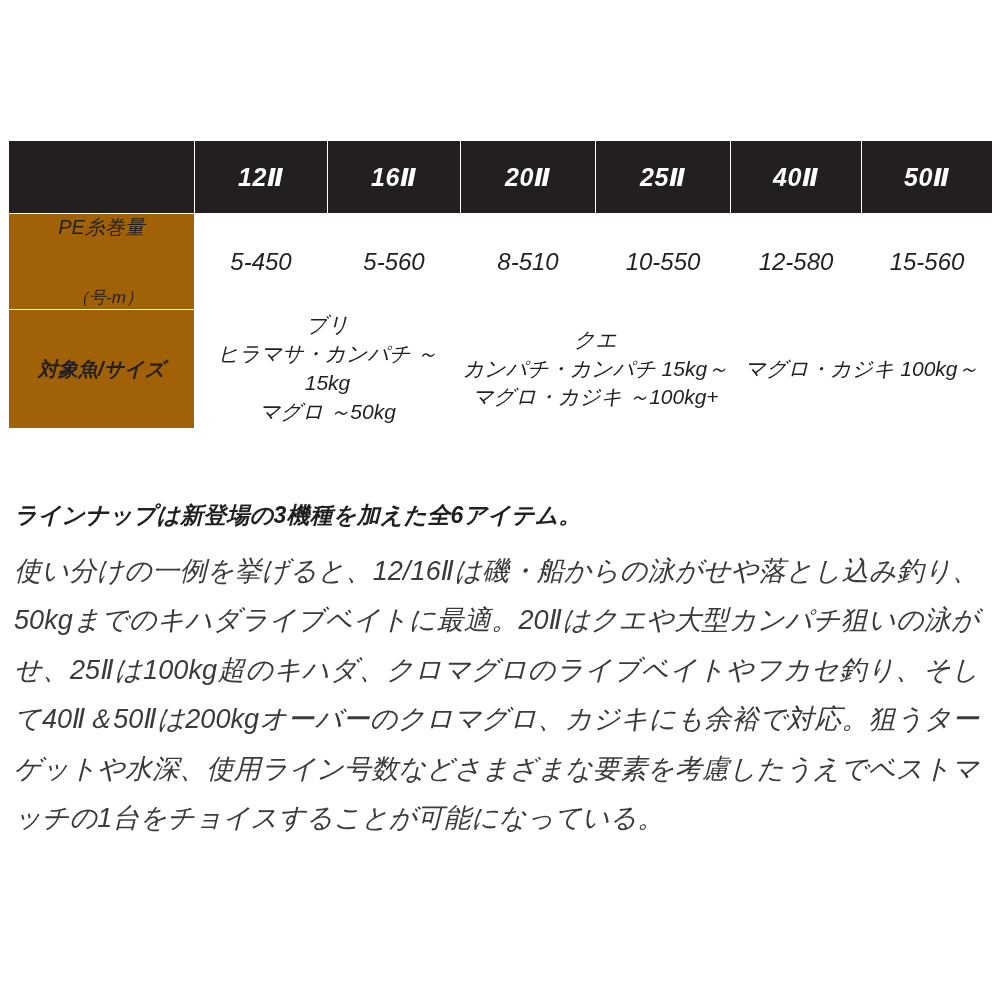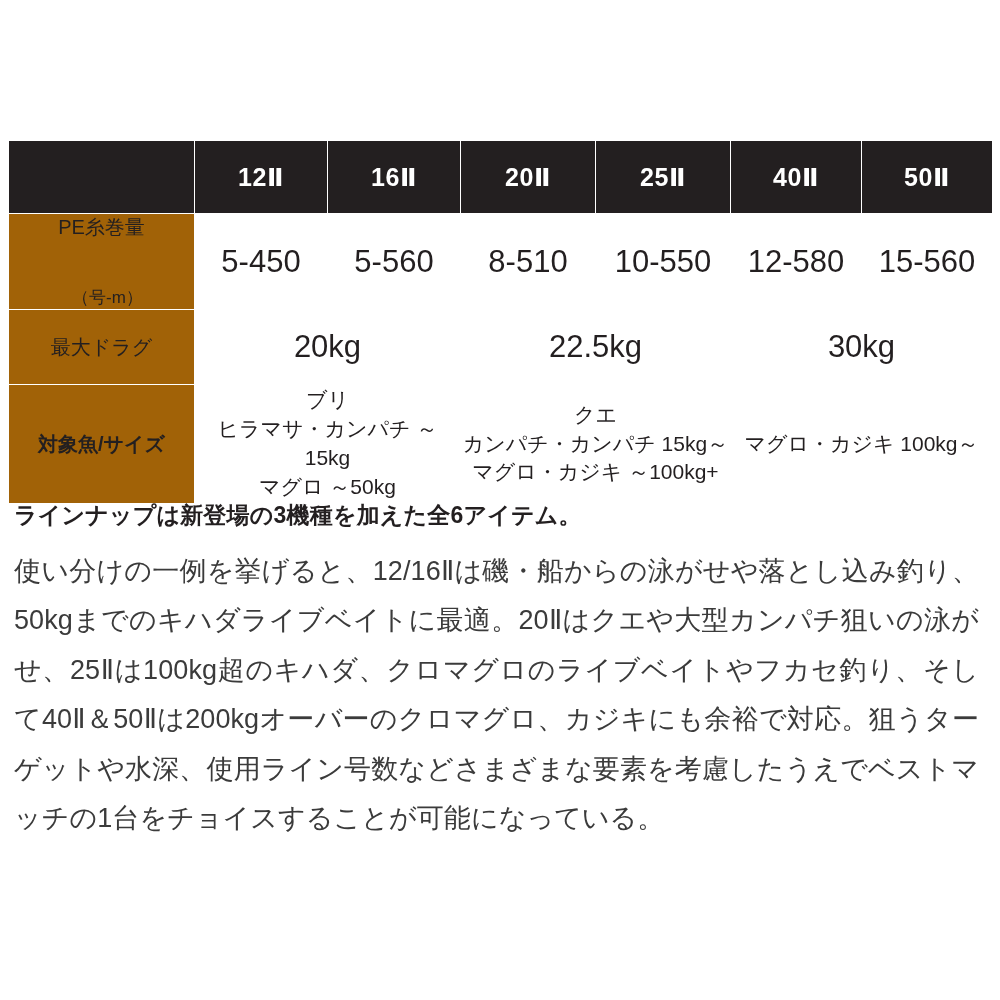--- a/index.html
+++ b/index.html
@@ -13,20 +13,21 @@
     font-family: "Liberation Sans", "DejaVu Sans", sans-serif;
     color: #231f20;
     overflow: hidden;
   }
 
   .page {
     position: relative;
     width: 1000px;
     height: 756px;
     box-sizing: border-box;
+    font-style: italic;
   }
 
   
   .spec-wrap {
     position: absolute;
     left: 8px;
     top: 140px;
     width: 984px;
   }
 
@@ -70,21 +71,21 @@
     font-size: 17px;
     padding-left: 12px;
     margin-top: 45px;
   }
   .rowlabel.bold {
     font-weight: bold;
   }
 
   .val {
     background: #ffffff;
-    font-size: 31px;
+    font-size: 24px;
     color: #231f20;
   }
 
   tr.r-pe td, tr.r-pe th { height: 76px; }
   tr.r-drag td, tr.r-drag th { height: 74px; }
   tr.r-fish td, tr.r-fish th { height: 118px; }
 
   .fishcell {
     text-align: left;
     padding: 8px 10px 8px 14px;
@@ -151,26 +152,20 @@
             <span>PE糸巻量</span>
             <span class="sub">（号-m）</span>
           </th>
           <td class="val">5-450</td>
           <td class="val">5-560</td>
           <td class="val">8-510</td>
           <td class="val">10-550</td>
           <td class="val">12-580</td>
           <td class="val">15-560</td>
         </tr>
-        <tr class="r-drag">
-          <th class="rowlabel">最大ドラグ</th>
-          <td class="val" colspan="2">20kg</td>
-          <td class="val" colspan="2">22.5kg</td>
-          <td class="val" colspan="2">30kg</td>
-        </tr>
         <tr class="r-fish">
           <th class="rowlabel bold">対象魚/サイズ</th>
           <td class="val fishcell" colspan="2" style="white-space:pre-line">ブリ
 ヒラマサ・カンパチ ～15kg
 マグロ ～50kg</td>
           <td class="val fishcell" colspan="2" style="white-space:pre-line">クエ
 カンパチ・カンパチ 15kg～
 マグロ・カジキ ～100kg+</td>
           <td class="val fishcell center" colspan="2" style="white-space:pre-line">マグロ・カジキ 100kg～</td>
         </tr>

